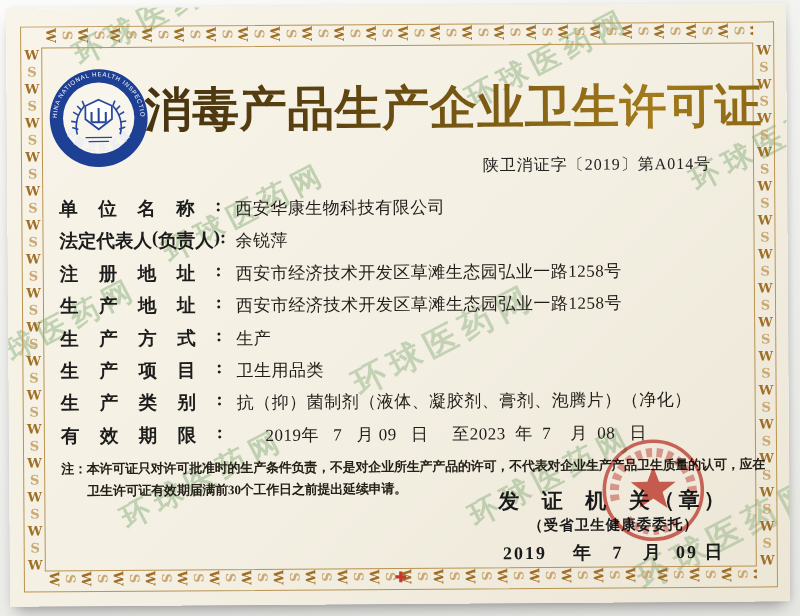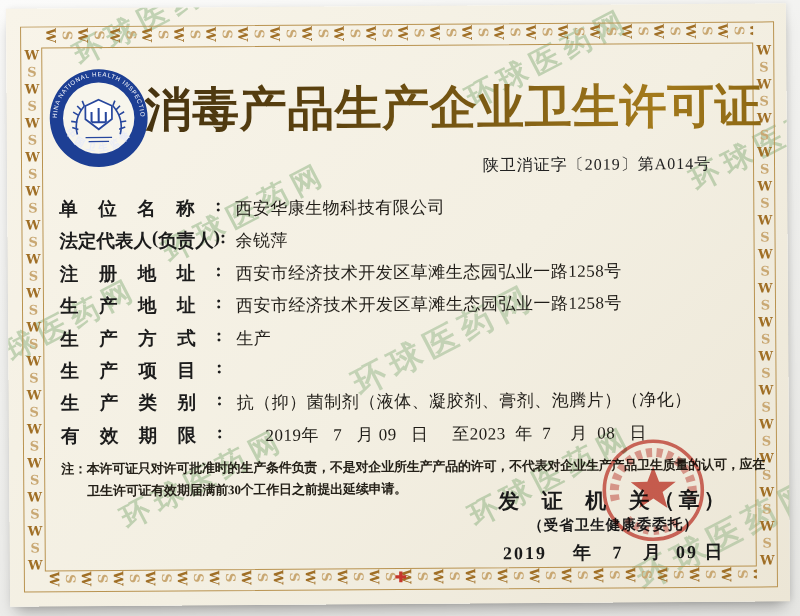--- a/index.html
+++ b/index.html
@@ -177,20 +177,21 @@
       <span class="val">生产</span>
     </div>
     <div class="row">
       <span class="lbl">
           <span>生</span>
           <span>产</span>
           <span>项</span>
           <span>目</span>
           <span>:</span>
         </span>
+      <span class="val">卫生用品类</span>
     </div>
     <div class="row">
       <span class="lbl">
           <span>生</span>
           <span>产</span>
           <span>类</span>
           <span>别</span>
           <span>:</span>
         </span>
       <span class="val">抗（抑）菌制剂（液体、凝胶剂、膏剂、泡腾片）（净化）</span>

